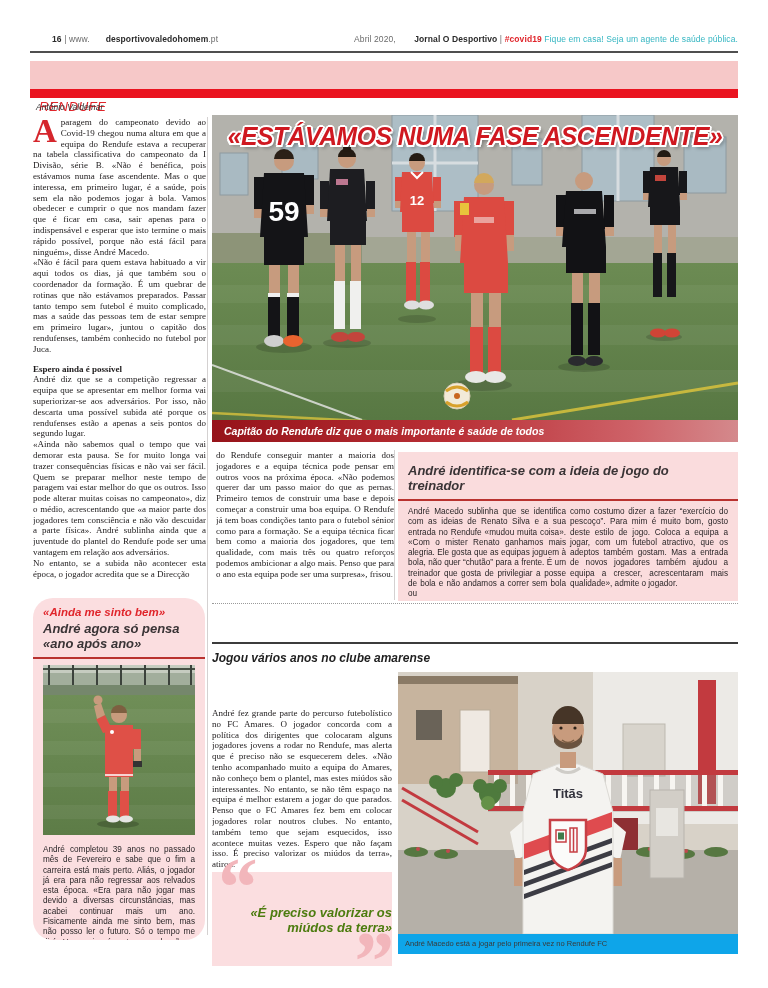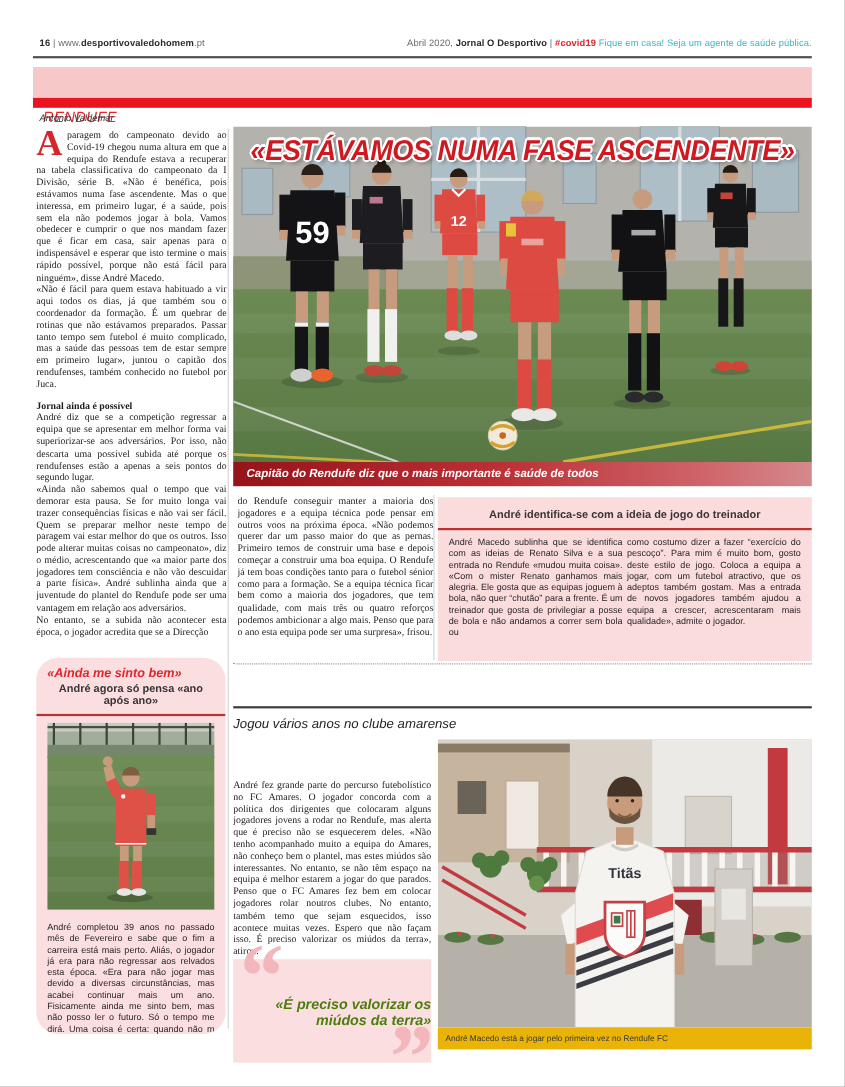--- a/index.html
+++ b/index.html
@@ -1,21 +1,21 @@
 <!DOCTYPE html>
 <html><head>
 <meta charset="utf-8">
 <style>
   html,body{margin:0;padding:0;background:#888;}
   .page{position:relative;width:768px;height:988px;background:#fff;overflow:hidden;
         font-family:"Liberation Sans",sans-serif;color:#231f20;}
   .abs{position:absolute;}
   
   .hdr{top:34px;font-size:8.5px;color:#6b6b6b;letter-spacing:.1px;}
-  .hdr b{color:#2b2b2b;}
+  .hdr b{color:#2b2b2b;margin-left:16px;}
   .hdr-left{left:36px;}
   .hdr-right{right:30px;}
   .covid-tag{color:#e0252b;font-weight:bold;}
   .covid-msg{color:#35b6c2;}
   .hdr-rule{left:30px;right:30px;top:51px;height:2px;background:#4f4f4f;}
   .band{left:30px;right:30px;top:61px;height:28px;background:#f6c8c8;}
   .band-label{padding-left:9px;line-height:28px;font-size:13.5px;font-weight:normal;
               font-style:italic;color:#e0252b;letter-spacing:.3px;margin-top:32px;}
   .band-bar{left:30px;right:30px;top:89px;height:9px;background:#ea1420;}
   .author{left:36px;top:102px;font-size:8.5px;font-style:italic;color:#333;}
@@ -39,40 +39,40 @@
                   3px 3px 4px rgba(0,0,0,.35);}
   .hero-caption{left:212px;top:420px;width:526px;height:22px;
       background:linear-gradient(to right,#96131a,#b92f35 45%,#ce6268 80%,#d4898c);
       color:#fff;font-weight:bold;font-style:italic;font-size:10.5px;line-height:22px;
       padding-left:12px;box-sizing:border-box;}
   .midcol{left:216px;top:450px;width:178px;height:150px;overflow:hidden;}
   
   .coachbox{left:398px;top:452px;width:340px;height:149px;background:#fadcdd;
             padding:8px 10px;box-sizing:border-box;overflow:hidden;}
   .pink-title{font-size:11.5px;font-weight:bold;font-style:italic;color:#e0252b;}
-  .pink-sub{font-size:10px;font-weight:bold;color:#3a3436;margin-top:3px;text-align:center;}
+  .pink-sub{font-size:13px;font-weight:bold;font-style:italic;color:#3a3436;margin-top:3px;}
   .pink-rule{height:2px;background:#b9322f;margin:6px -10px 6px -10px;}
   .coach-cols{display:flex;gap:4px;}
   .coach-cols div{flex:1;font-size:8.2px;line-height:10.3px;text-align:justify;color:#2a2628;}
   
   .dotted{left:212px;right:30px;top:603px;border-top:1px dotted #9a9a9a;}
   .am-headline{left:212px;top:609px;width:526px;font-size:22px;font-weight:bold;
                font-style:italic;color:#e0252b;letter-spacing:-.3px;}
   .am-rule{left:212px;right:30px;top:642px;height:2px;background:#3c3c3c;}
-  .am-subhead{left:212px;top:651px;font-size:12px;font-weight:normal;font-style:italic;color:#1f1f1f;}
+  .am-subhead{left:212px;top:651px;font-size:12px;font-weight:bold;font-style:italic;color:#1f1f1f;}
   .am-body{left:212px;top:708px;width:180px;height:192px;overflow:hidden;}
   .pullquote{left:212px;top:872px;width:180px;height:94px;background:#fbdee0;}
   .pq-open{position:absolute;left:2px;top:-26px;font-family:"Liberation Serif",serif;
            font-size:84px;font-weight:bold;font-style:italic;color:#f2b6bb;line-height:1;}
   .pq-close{position:absolute;right:0px;bottom:-38px;font-family:"Liberation Serif",serif;
            font-size:84px;font-weight:bold;font-style:italic;color:#f2b6bb;line-height:1;}
   .pq-text{position:absolute;top:33px;width:100%;text-align:right;font-size:13px;
            line-height:15px;font-weight:bold;font-style:italic;color:#4d7c0f;}
   .am-photo{left:398px;top:672px;width:340px;height:262px;text-align:right;}
-  .am-caption{left:398px;top:934px;width:340px;height:20px;background:#eab308;
+  .am-caption{left:398px;top:934px;width:340px;height:20px;background:#0ea5e9;
       font-size:7.5px;color:#3a3a3a;line-height:20px;padding-left:7px;box-sizing:border-box;}
   
   .feelbox{left:33px;top:598px;width:172px;height:342px;background:#fbdee0;
            padding:8px 10px;box-sizing:border-box;overflow:hidden;border-radius:20px;}
   .feel-text{margin-top:6px;font-size:8.2px;line-height:10.3px;text-align:justify;color:#2a2628;}
   .feel-photo{margin-top:2px;}
 </style>
 </head>
 <body>
 
@@ -92,21 +92,21 @@
   <div class="abs band">
     <div class="band-label">RENDUFE</div>
   </div>
   <div class="abs band-bar"></div>
 
   <div class="abs author">António Valdemar</div>
 
   <div class="abs serifcol leftcol">
     <p><span class="dropcap">A</span><span>paragem do campeonato devido ao Covid-19 chegou numa altura em que a equipa do Rendufe estava a recuperar na tabela classificativa do campeonato da I Divisão, série B. «Não é benéfica, pois estávamos numa fase ascendente. Mas o que interessa, em primeiro lugar, é a saúde, pois sem ela não podemos jogar à bola. Vamos obedecer e cumprir o que nos mandam fazer que é ficar em casa, sair apenas para o indispensável e esperar que isto termine o mais rápido possível, porque não está fácil para ninguém», disse André Macedo.</span></p>
     <p>«Não é fácil para quem estava habituado a vir aqui todos os dias, já que também sou o coordenador da formação. É um quebrar de rotinas que não estávamos preparados. Passar tanto tempo sem futebol é muito complicado, mas a saúde das pessoas tem de estar sempre em primeiro lugar», juntou o capitão dos rendufenses, também conhecido no futebol por Juca.</p>
-    <p class="subhead-serif">Jornal ainda é possível</p>
+    <p class="subhead-serif">Espero ainda é possível</p>
     <p>André diz que se a competição regressar a equipa que se apresentar em melhor forma vai superiorizar-se aos adversários. Por isso, não descarta uma possível subida até porque os rendufenses estão a apenas a seis pontos do segundo lugar.</p>
     <p>«Ainda não sabemos qual o tempo que vai demorar esta pausa. Se for muito longa vai trazer consequências físicas e não vai ser fácil. Quem se preparar melhor neste tempo de paragem vai estar melhor do que os outros. Isso pode alterar muitas coisas no campeonato», diz o médio, acrescentando que «a maior parte dos jogadores tem consciência e não vão descuidar a parte física». André sublinha ainda que a juventude do plantel do Rendufe pode ser uma vantagem em relação aos adversários.</p>
     <p>No entanto, se a subida não acontecer esta época, o jogador acredita que se a Direcção</p>
   </div>
   <div class="abs vrule" style="left:207px;top:117px;height:818px;"></div>
 
   <div class="abs hero">
     <svg width="526" height="305" viewBox="0 0 526 305">
       <rect width="526" height="305" fill="#b3b2ac"></rect>
 

